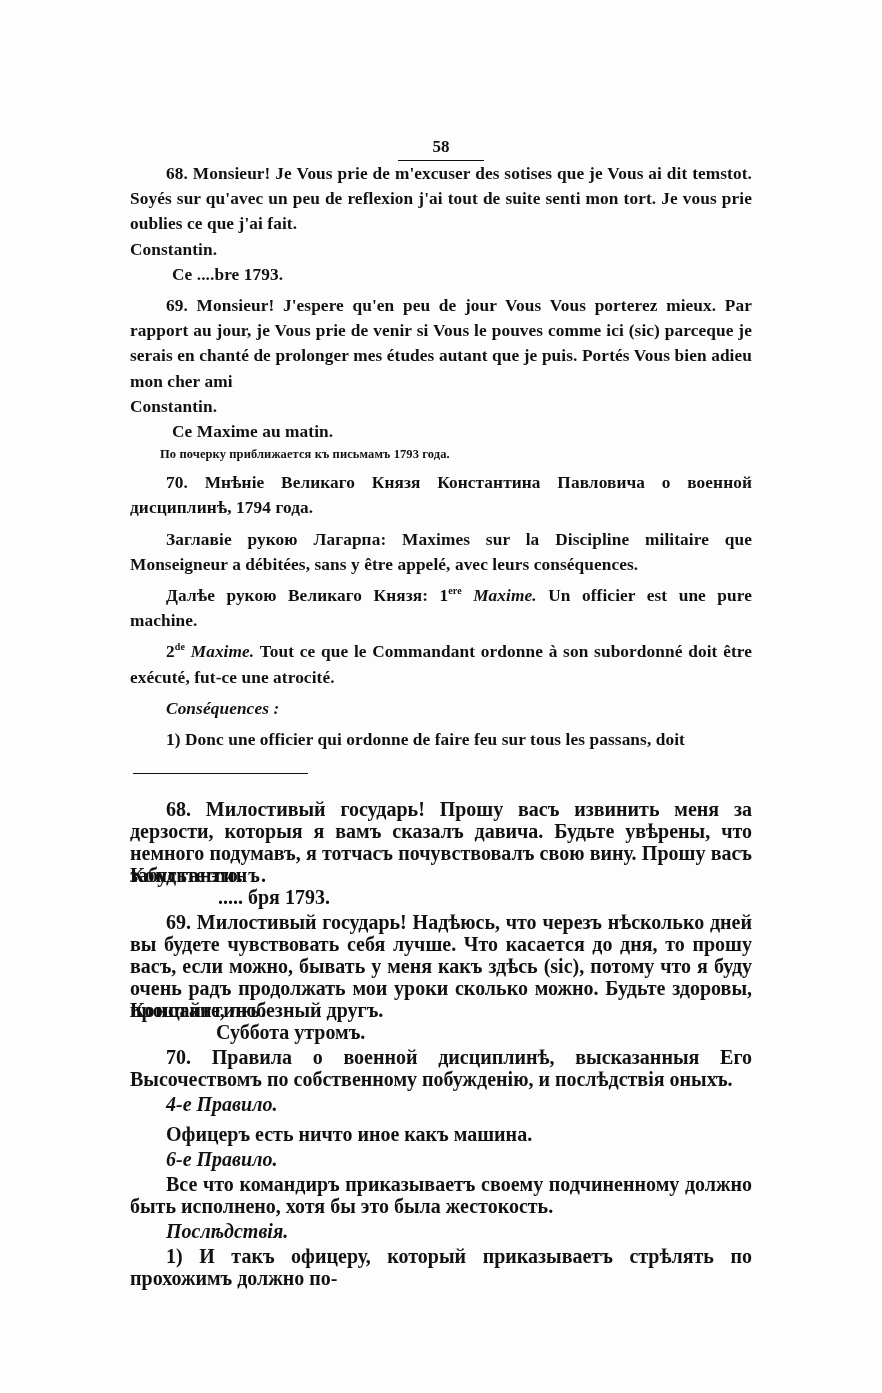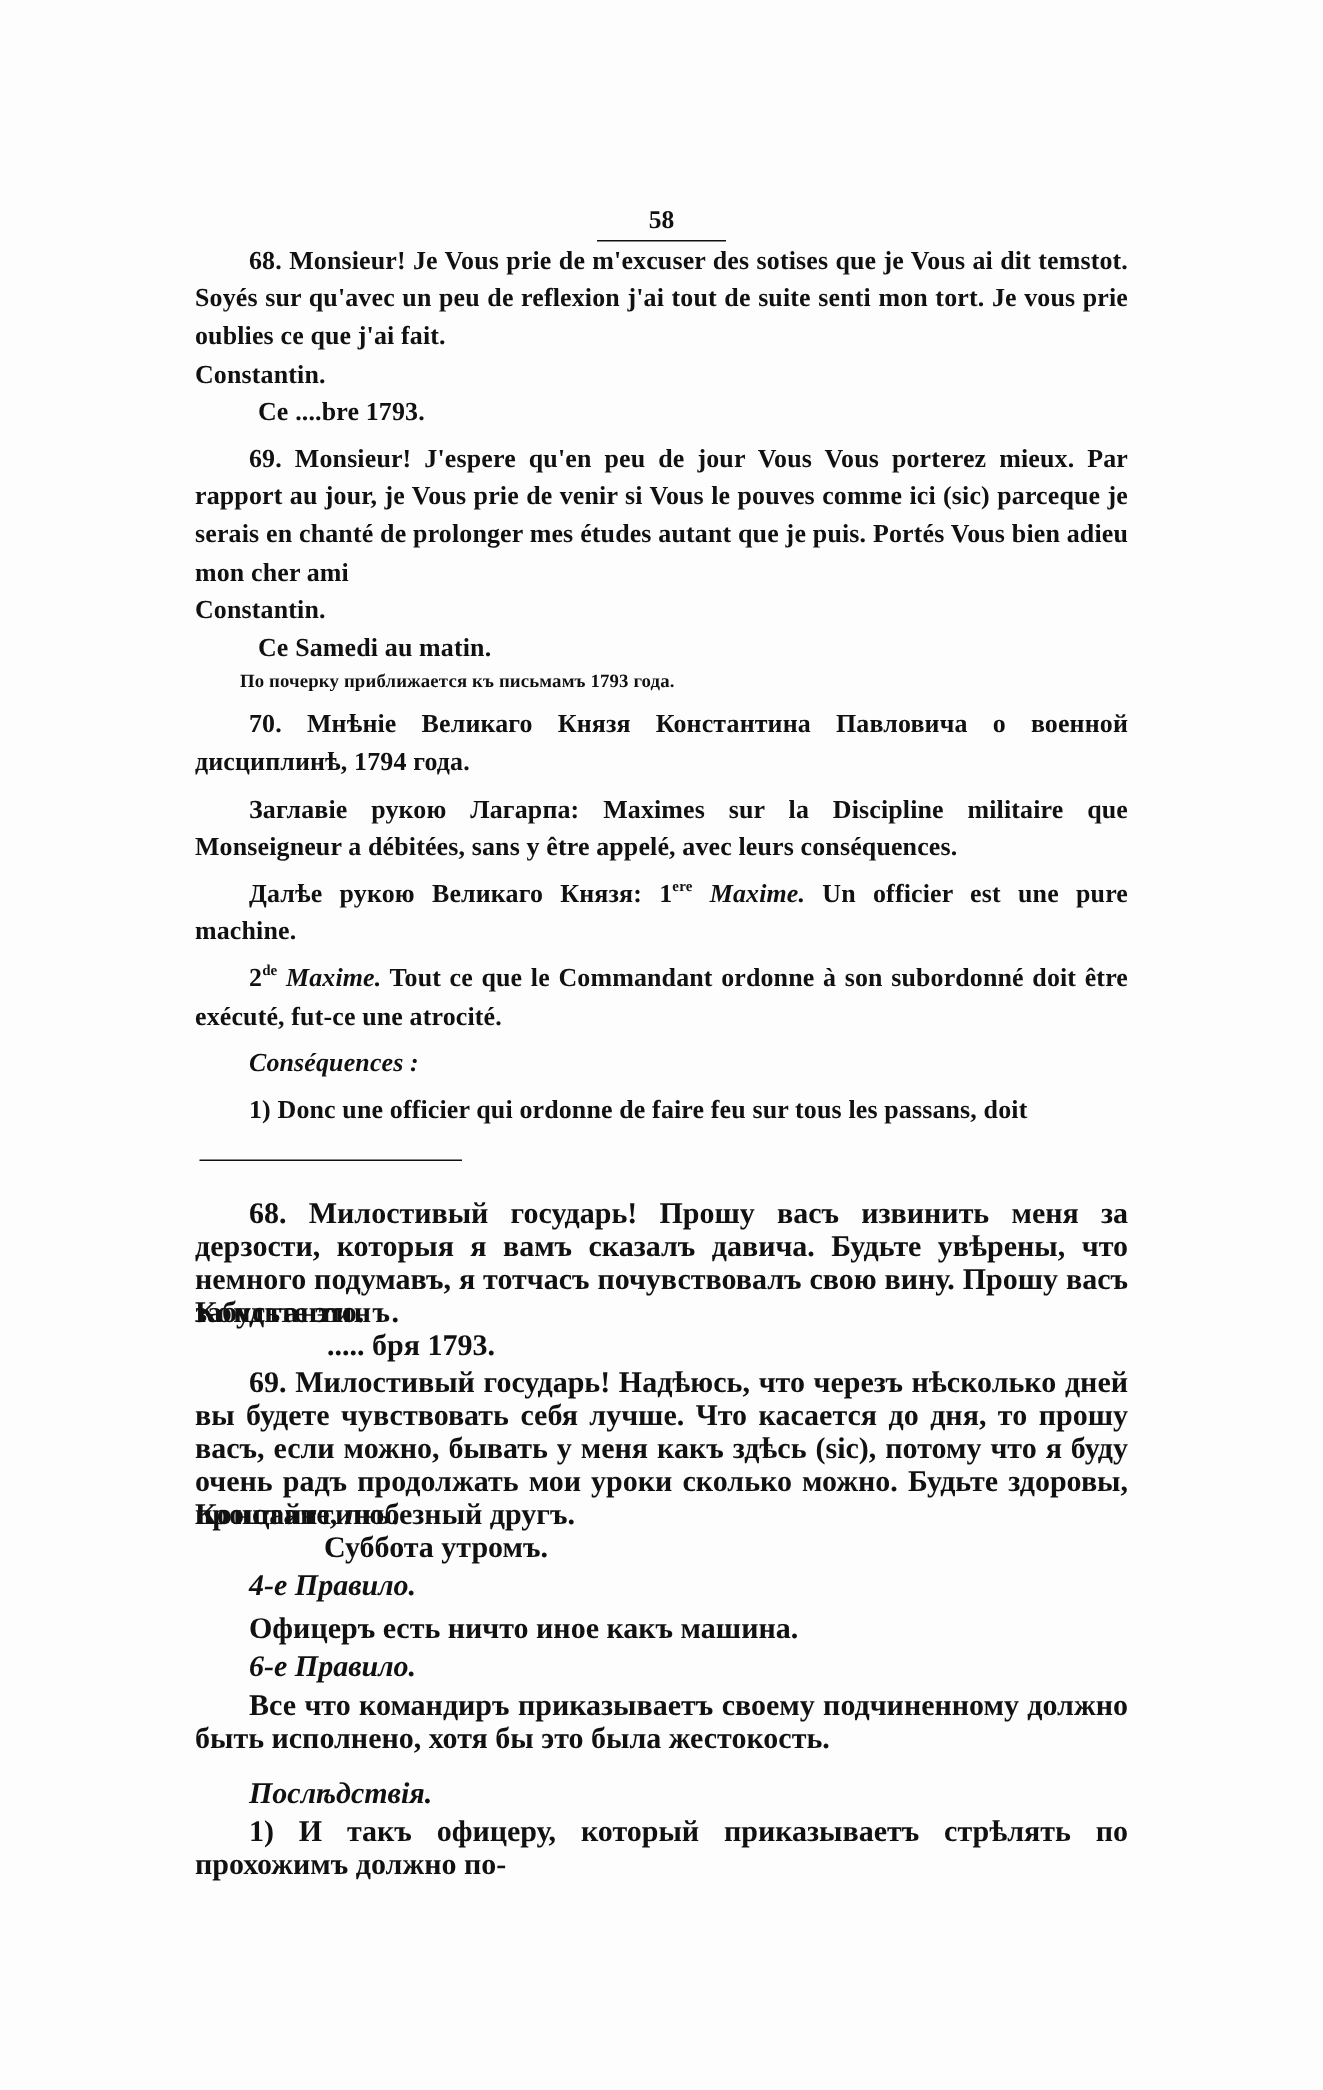--- a/index.html
+++ b/index.html
@@ -31,21 +31,21 @@
   <div class="pnum">58</div>
   <div class="pnum-rule"></div>
 
   <div class="main">
     <p class="ind">68. Monsieur! Je Vous prie de m'excuser des sotises que je Vous ai dit temstot. Soyés sur qu'avec un peu de reflexion j'ai tout de suite senti mon tort. Je vous prie oublies ce que j'ai fait.</p>
     <p class="sig">Constantin.</p>
     <p class="date">Ce ....bre 1793.</p>
 
     <p class="ind gap">69. Monsieur! J'espere qu'en peu de jour Vous Vous porterez mieux. Par rapport au jour, je Vous prie de venir si Vous le pouves comme ici (sic) parceque je serais en chanté de prolonger mes études autant que je puis. Portés Vous bien adieu mon cher ami</p>
     <p class="sig">Constantin.</p>
-    <p class="date">Ce Samedi au matin.</p>
+    <p class="date">Ce Maxime au matin.</p>
     <p class="note-small">По почерку приближается къ письмамъ 1793 года.</p>
 
     <p class="ind gap">70. Мнѣніе Великаго Князя Константина Павловича о военной дисциплинѣ, 1794 года.</p>
     <p class="ind gap"><span>Заглавіе рукою Лагарпа:</span> <span>Maximes sur la Discipline militaire que Monseigneur a débitées, sans y être appelé, avec leurs conséquences.</span></p>
     <p class="ind gap"><span>Далѣе рукою Великаго Князя:</span> <span>1</span><sup>ere</sup> <span class="it">Maxime.</span> <span>Un officier est une pure machine.</span></p>
     <p class="ind gap"><span>2</span><sup>de</sup> <span class="it">Maxime.</span> <span>Tout ce que le Commandant ordonne à son subordonné doit être exécuté, fut-ce une atrocité.</span></p>
     <p class="ind it gap">Conséquences :</p>
     <p class="ind gap">1) Donc une officier qui ordonne de faire feu sur tous les passans, doit</p>
   </div>
 
@@ -53,20 +53,21 @@
 
   <div class="foot">
     <p class="ind">68. Милостивый государь! Прошу васъ извинить меня за дерзости, которыя я вамъ сказалъ давича. Будьте увѣрены, что немного подумавъ, я тотчасъ почувствовалъ свою вину. Прошу васъ забудьте это.</p>
     <p class="sig" style="margin-top:-22px;padding-right:42px;letter-spacing:1px">Константинъ.</p>
     <p class="date-f">..... бря 1793.</p>
 
     <p class="ind" style="margin-top:2px">69. Милостивый государь! Надѣюсь, что черезъ нѣсколько дней вы будете чувствовать себя лучше. Что касается до дня, то прошу васъ, если можно, бывать у меня какъ здѣсь (sic), потому что я буду очень радъ продолжать мои уроки сколько можно. Будьте здоровы, прощайте, любезный другъ.</p>
     <p class="sig" style="margin-top:-22px;padding-right:42px;letter-spacing:1px">Константинъ.</p>
     <p class="date-f2">Суббота утромъ.</p>
 
+    <p class="ind" style="margin-top:3px">70. Правила о военной дисциплинѣ, высказанныя Его Высочествомъ по собственному побужденію, и послѣдствія оныхъ.</p>
     <p class="ind it" style="margin-top:3px">4-е Правило.</p>
     <p class="ind" style="margin-top:7px">Офицеръ есть ничто иное какъ машина.</p>
     <p class="ind it" style="margin-top:3px">6-е Правило.</p>
     <p class="ind" style="margin-top:3px">Все что командиръ приказываетъ своему подчиненному должно быть исполнено, хотя бы это была жестокость.</p>
-    <p class="ind it" style="margin-top:15px">Послѣдствія.</p>
+    <p class="ind it" style="margin-top:3px">Послѣдствія.</p>
     <p class="ind" style="margin-top:3px">1) И такъ офицеру, который приказываетъ стрѣлять по прохожимъ должно по-</p>
   </div>
 </div>
 
 </body></html>

